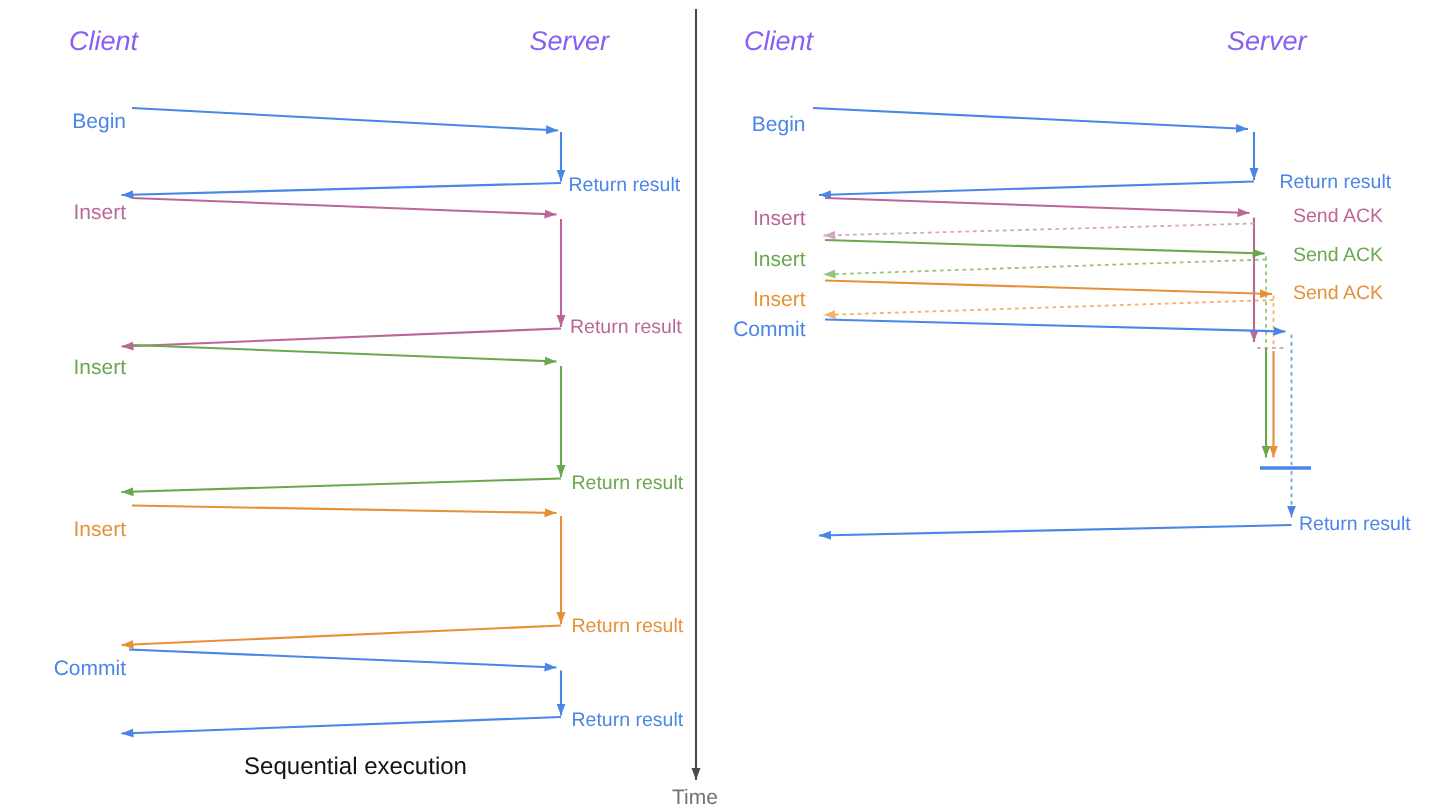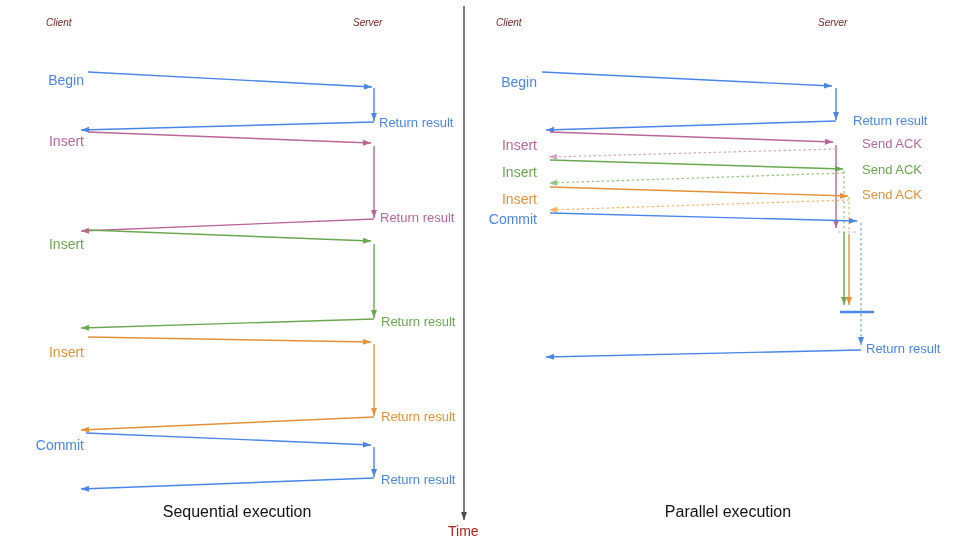--- a/index.html
+++ b/index.html
@@ -3,23 +3,23 @@
 <meta charset="utf-8">
 <style>
   html,body{margin:0;padding:0;background:#ffffff;}
   .stage{
     position:relative;width:960px;height:540px;background:#ffffff;overflow:hidden;
     font-family:"Liberation Sans", sans-serif;
   }
   .lbl{position:absolute;line-height:1.05;white-space:nowrap;}
   .msg{width:74px;text-align:right;font-size:14px;margin-top:12px;}
   .resp{font-size:13px;}
-  .head{font-size:10px;font-style:italic;color:#7f1d1d;}
+  .head{font-size:18px;font-style:italic;color:#8b5cf6;}
   .title{width:300px;text-align:center;font-size:16px;color:#131313;}
-  .time{font-size:14px;color:#b91c1c;}
+  .time{font-size:14px;color:#737373;}
   .t-blue{color:#4a86e8}
   .t-magenta{color:#bb6699}
   .t-green{color:#6aa84f}
   .t-orange{color:#e69138}
   svg{position:absolute;left:0;top:0;}
   svg g{fill:none;stroke-width:1.4;}
   svg g.thin{stroke-width:1.2;}
 </style>
 </head>
 <body>
@@ -149,17 +149,16 @@
   <span class="lbl msg t-green" style="left:463px;top:153px;">Insert</span>
   <span class="lbl msg t-orange" style="left:463px;top:180px;">Insert</span>
   <span class="lbl msg t-blue" style="left:463px;top:200px;">Commit</span>
 
   <span class="lbl resp t-blue" style="left:853px;top:114px;">Return result</span>
   <span class="lbl resp t-magenta" style="left:862px;top:137px;">Send ACK</span>
   <span class="lbl resp t-green" style="left:862px;top:163px;">Send ACK</span>
   <span class="lbl resp t-orange" style="left:862px;top:188px;">Send ACK</span>
   <span class="lbl resp t-blue" style="left:866px;top:342px;">Return result</span>
 
-  <span class="lbl title" style="left:578px;top:504px;">Parallel execution</span>
 
   <span class="lbl time" style="left:448px;top:524px;">Time</span>
 
 </div>
 
 </body></html>

